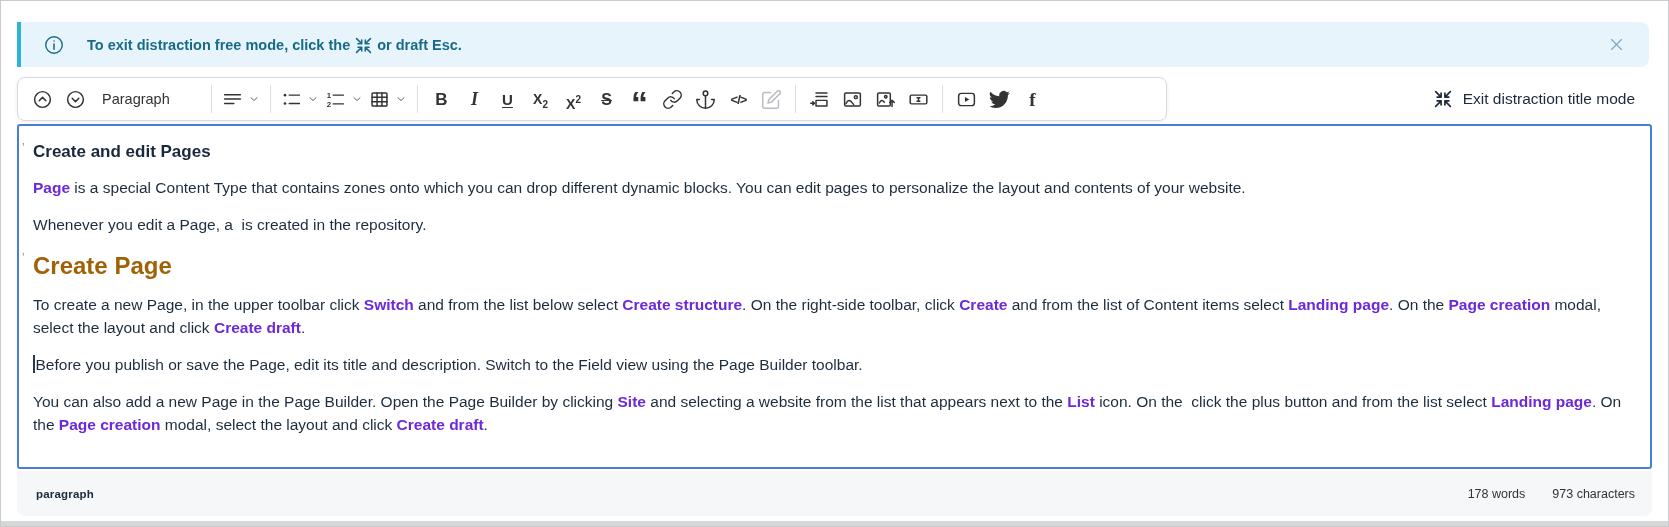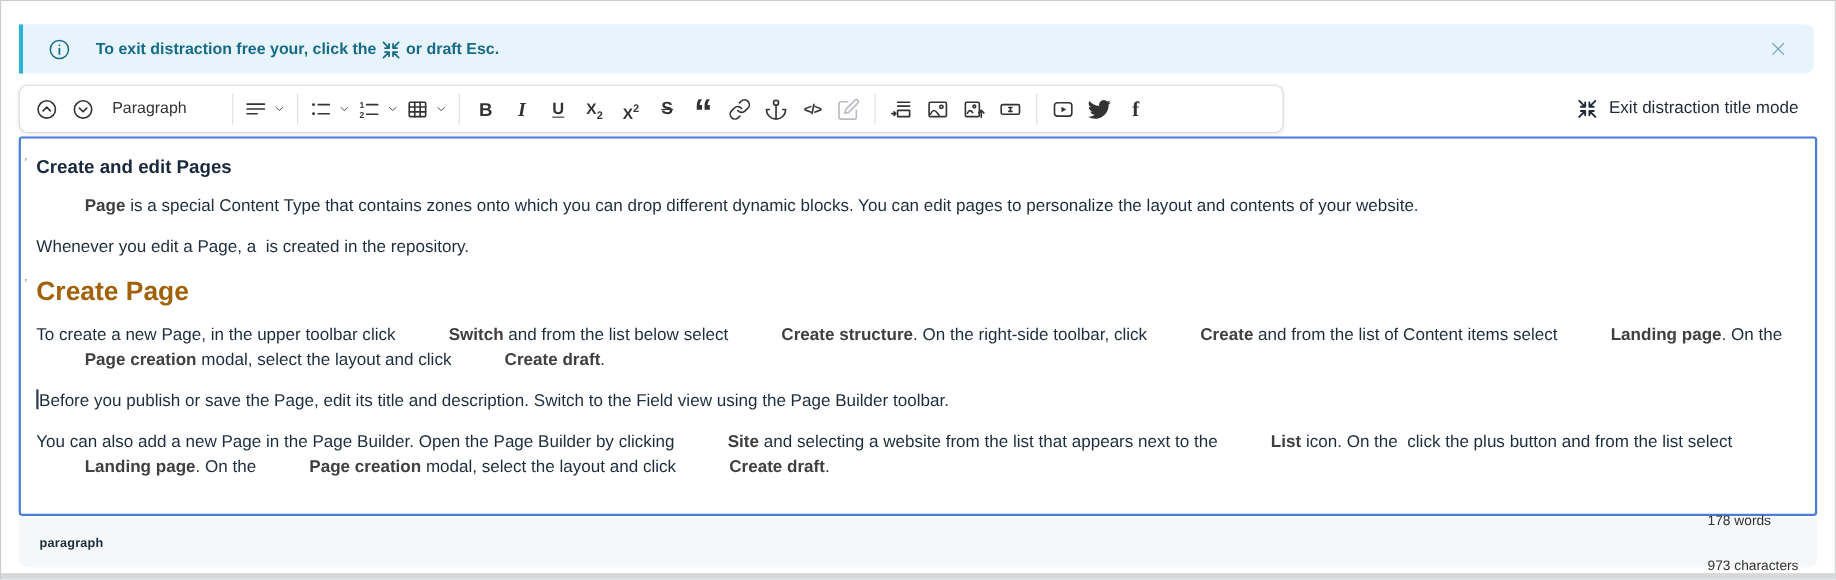--- a/index.html
+++ b/index.html
@@ -114,56 +114,56 @@
     cursor: text;
   }
   .editor p, .editor h1, .editor h2 {
     white-space: pre-wrap;
     position: relative;
     color: #1e2d3d;
   }
   .editor h2 { font-size: 17px; font-weight: 700; margin: 6px 0 14px; color: #19283c; }
   .editor h1 { font-size: 24px; font-weight: 700; margin: 16px 0 13px; color: #a16207; }
   .editor p  { font-size: 15.5px; line-height: 23px; margin: 0 0 14px; }
-  .editor b, .editor strong { font-weight: 700; color: #404040; margin-left: 44px; }
+  .editor b, .editor strong { font-weight: 700; color: #6d28d9; }
   .editor h1::before, .editor h2::before {
     content: "\2019";
     position: absolute; left: -11px; top: -1px;
     font-size: 12px; font-weight: 400; color: #8b919a;
   }
   .caret {
     display: inline-block; width: 1.5px; height: 18px;
     background: #2b3a4a; vertical-align: -3px; margin-right: 1px;
   }
 
   
   .status-bar {
     margin: 2px 16px 0 16px;
     height: 45px;
     background: #f6f7f8;
     border-radius: 0 0 8px 8px;
     display: flex; align-items: center;
     padding: 0 17px 0 19px;
   }
   .status-type { font-size: 11.5px; font-weight: 700; color: #1c2b3a; letter-spacing: .2px; }
-  .status-counts { margin-left: auto; display: flex; gap: 27px; font-size: 12.5px; color: #333; flex-direction: column; }
+  .status-counts { margin-left: auto; display: flex; gap: 27px; font-size: 12.5px; color: #333; }
 </style>
 </head>
 <body>
 
 <div class="screen">
 
   <div class="banner">
     <span class="info-ic"><svg viewBox="0 0 24 24" fill="none" stroke="currentColor" stroke-width="1.7" stroke-linecap="round" stroke-linejoin="round">
           <circle cx="12" cy="12" r="9" stroke-width="1.5"></circle>
           <line x1="12" y1="11" x2="12" y2="16.5"></line>
           <circle cx="12" cy="7.6" r="0.9" fill="currentColor" stroke="none"></circle>
         </svg></span>
     <span class="banner-text">
-      <span>To exit distraction free your, click the</span>
+      <span>To exit distraction free mode, click the</span>
       <span class="inline-ic"><svg viewBox="0 0 16 16" fill="none" stroke="currentColor" stroke-width="1.5" stroke-linecap="round" stroke-linejoin="round">
             <path d="M1.5 1.5L6.3 6.3M6.3 2.8v3.5H2.8"></path>
             <path d="M14.5 1.5L9.7 6.3M9.7 2.8v3.5h3.5"></path>
             <path d="M1.5 14.5L6.3 9.7M2.8 9.7h3.5v3.5"></path>
             <path d="M14.5 14.5L9.7 9.7M13.2 9.7H9.7v3.5"></path>
           </svg></span>
       <span>or draft Esc.</span>
     </span>
     <button class="banner-close">
       <span class="ic"><svg viewBox="0 0 24 24" fill="none" stroke="currentColor" stroke-width="1.7" stroke-linecap="round" stroke-linejoin="round">

